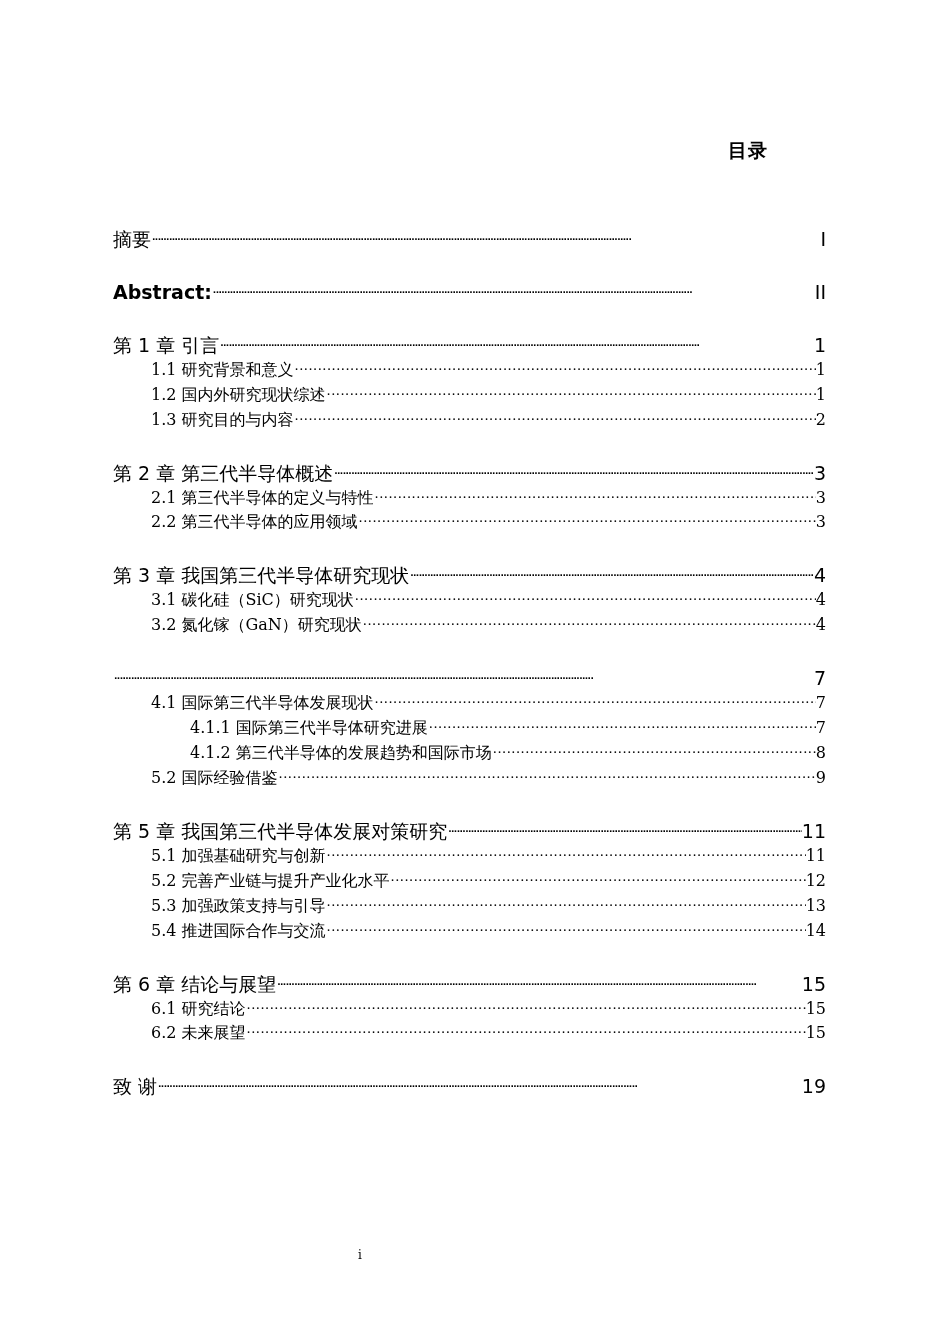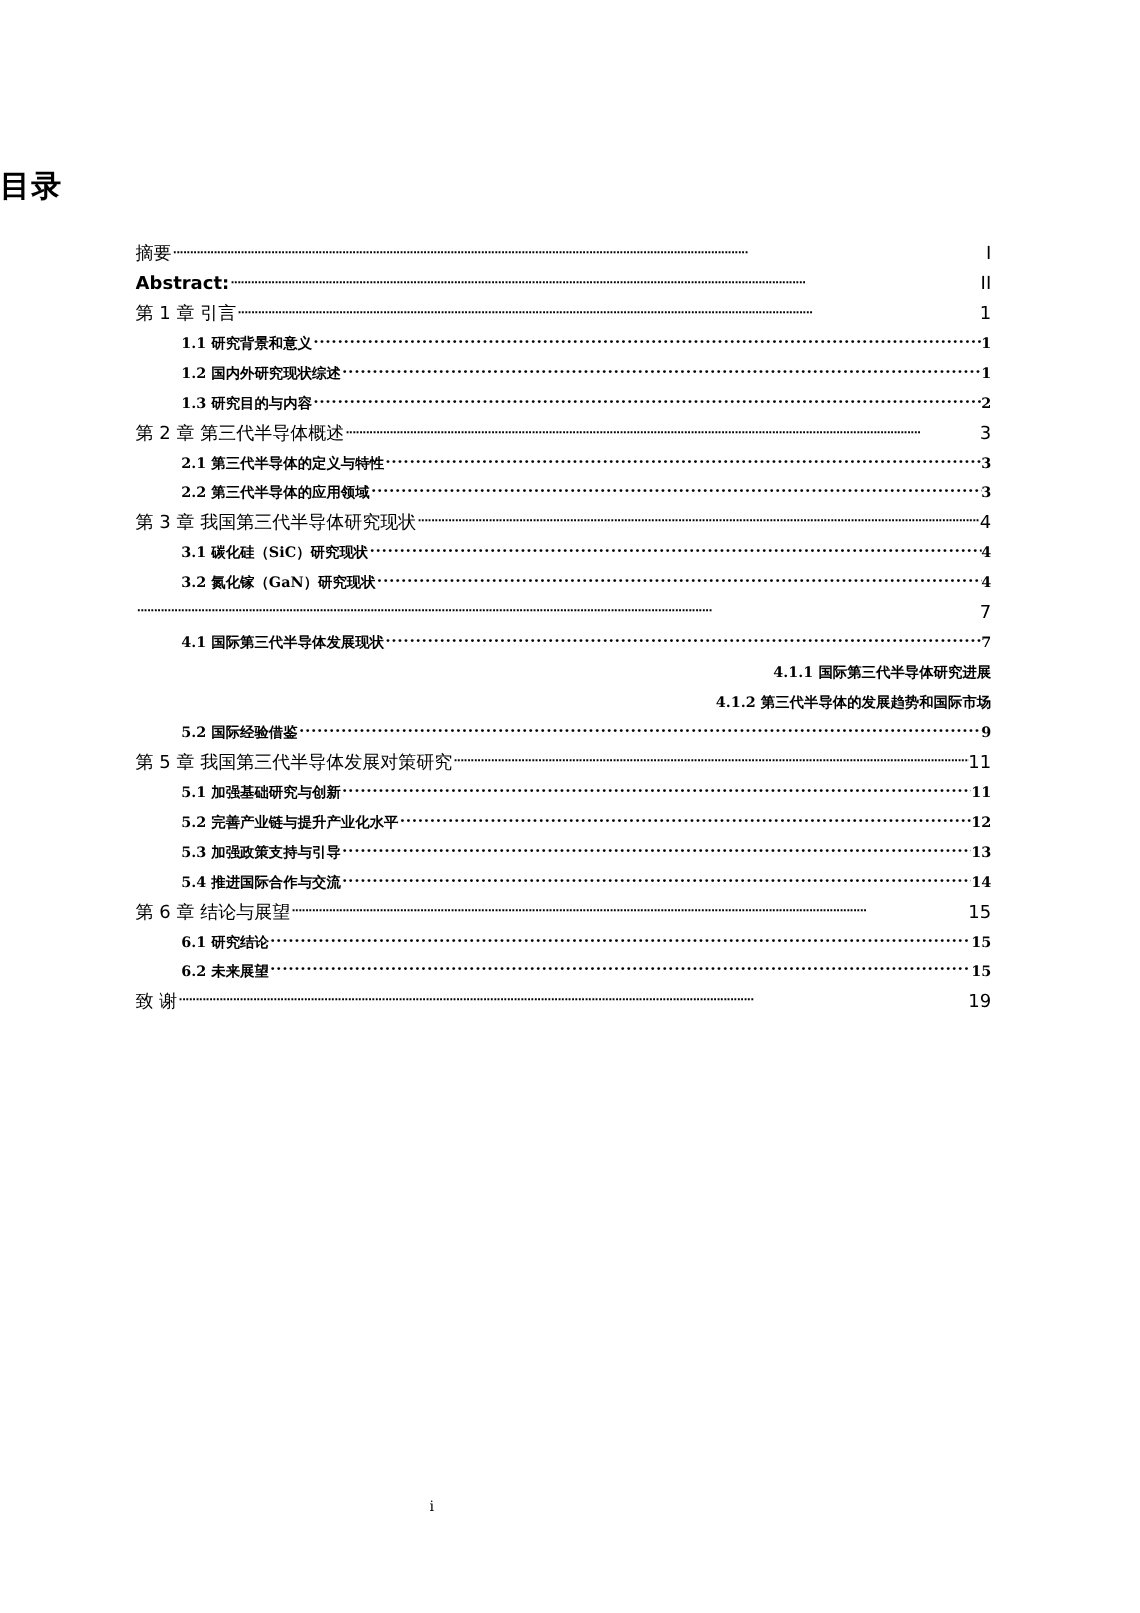--- a/index.html
+++ b/index.html
@@ -1,43 +1,43 @@
 <!DOCTYPE html>
 <html><head>
   <meta charset="utf-8">
   <style>
     html, body { margin: 0; padding: 0; background: #ffffff; }
     body { width: 950px; height: 1344px; position: relative; overflow: hidden; color: #000; }
     .page { position: absolute; left: 0; top: 0; width: 950px; height: 1344px; background: #fff; }
     .title {
-      position: absolute; left: 0; width: 768px; top: 138px; text-align: left;
-      font-family: "DejaVu Sans", sans-serif; font-weight: bold; font-size: 25px; letter-spacing: 1px;
+      position: absolute; left: 0; width: 768px; top: 138px; text-align: right;
+      font-family: "DejaVu Sans", sans-serif; font-weight: bold; font-size: 19px; letter-spacing: 1px;
     }
     .toc { position: absolute; left: 113px; top: 199px; width: 713px; }
     .row {
       display: flex; align-items: flex-end; height: 24.95px; line-height: 24.95px;
       white-space: nowrap; overflow: hidden;
     }
     .row .label { flex: 0 0 auto; }
     .row .leader { flex: 1 1 auto; overflow: hidden; position: relative; height: 24.95px; }
     .row .leader::after {
       position: absolute; left: 1px; right: 0; bottom: 0; white-space: nowrap; overflow: hidden;
     }
     .row .page-num { flex: 0 0 auto; }
 
-    .lvl0 { font-family: "DejaVu Sans", sans-serif; font-size: 15px; }
+    .lvl0 { font-family: "DejaVu Sans", sans-serif; font-size: 19px; margin-top: 28px; }
     .lvl0 .label { font-weight: normal; }
     .lvl0.bold .label { font-weight: bold; text-align: right; }
     .lvl0 .leader::after {
       content: "··········································································································································································";
       font-size: 9px; letter-spacing: -0.6px; font-weight: bold;
     }
-    .lvl1, .lvl2 { font-family: "DejaVu Serif", serif; font-size: 12px; font-weight: bold; }
+    .lvl1, .lvl2 { font-family: "DejaVu Serif", serif; font-size: 16px; }
     .lvl1 { padding-left: 38px; }
-    .lvl2 { padding-left: 77px; flex-direction: column; }
+    .lvl2 { padding-left: 77px; }
     .lvl1 .leader::after, .lvl2 .leader::after {
       content: "··································································································································";
       font-size: 13px; letter-spacing: 0.5px;
     }
     .footer-num {
       position: absolute; left: 358px; top: 1248px; font-family: "DejaVu Serif", serif; font-size: 12px;
     }
   </style>
 </head>
 <body>

